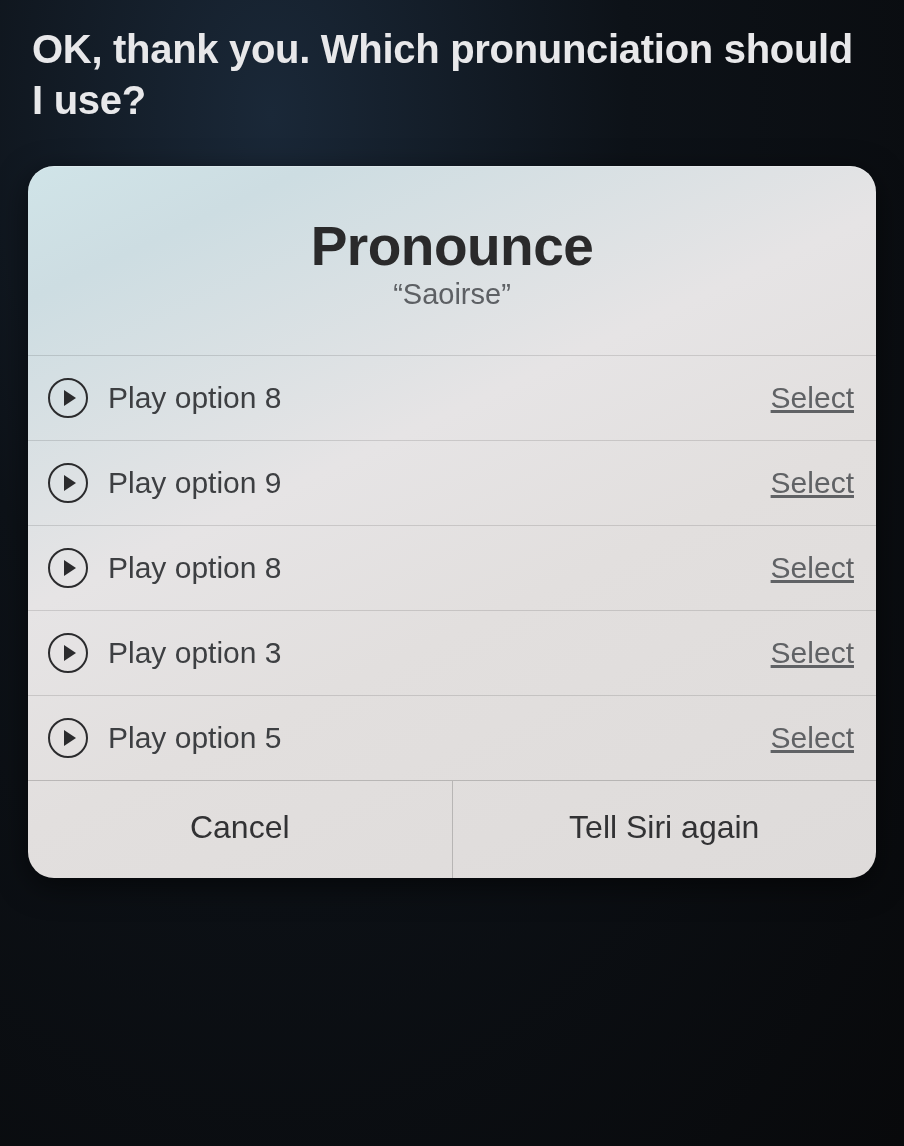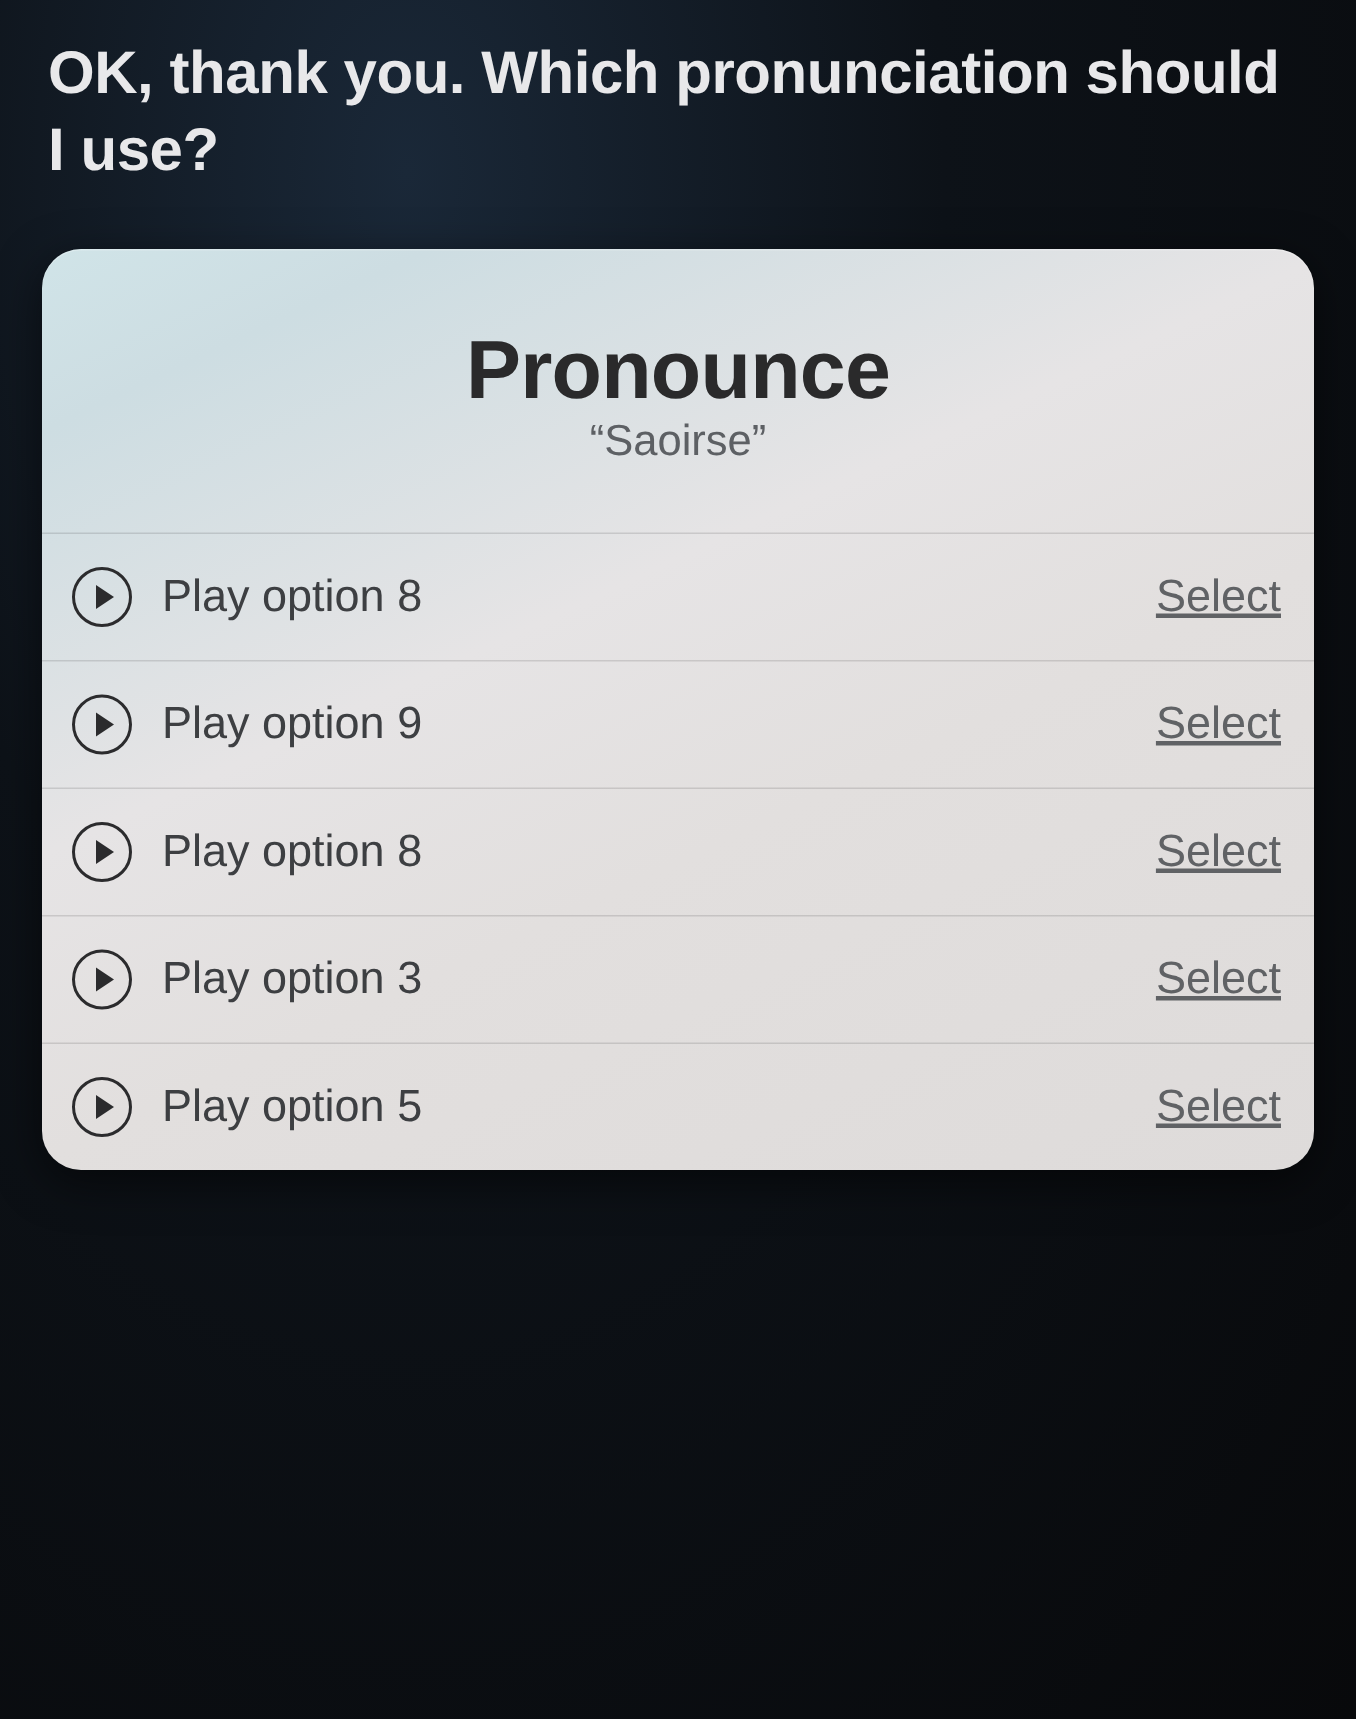--- a/index.html
+++ b/index.html
@@ -193,13 +193,17 @@
     </li>
     <li class="option-row">
       <div class="play-btn">
           <div class="play-triangle"></div>
         </div>
       <div class="option-label">Play option 5</div>
       <div class="select-btn">Select</div>
     </li>
   </ul>
 
+  <div class="footer">
+    <div class="footer-btn">Cancel</div>
+    <div class="footer-btn">Tell Siri again</div>
+  </div>
 </div>
 
 </body></html>

